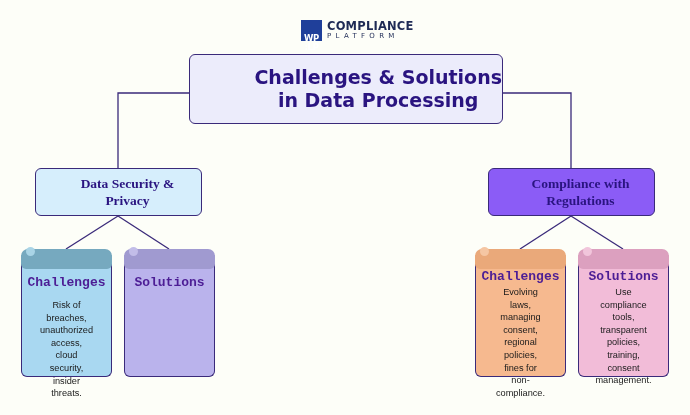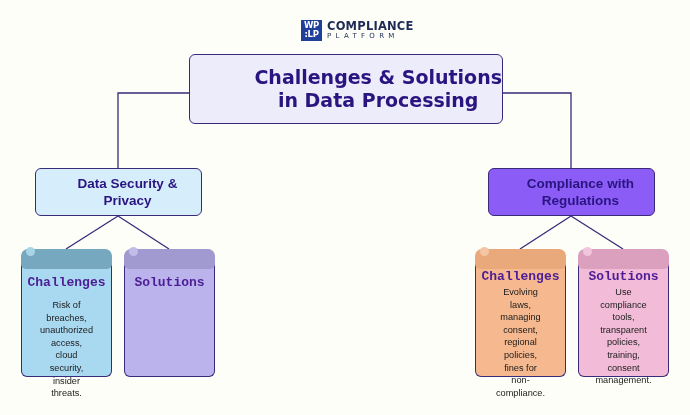--- a/index.html
+++ b/index.html
@@ -12,21 +12,21 @@
 
     
     .logo {
       position: absolute; left: 301px; top: 19px; height: 22px;
       display: flex; align-items: center;
     }
     .logo-mark {
       width: 21px; height: 21px; background: #1f3f9a;
       color: #fff; font-family: "DejaVu Sans", sans-serif; font-weight: bold;
       font-size: 8.5px; line-height: 9px; text-align: center;
-      padding-top: 1px; letter-spacing: -0.3px;
+      padding-top: 14px; letter-spacing: -0.3px;
     }
     .logo-text { margin-left: 5px; display: flex; flex-direction: column; }
     .logo-line1 {
       font-family: "DejaVu Sans", sans-serif; font-weight: bold;
       font-size: 11.5px; color: #1e2a55; line-height: 12px; letter-spacing: 0.2px;
     }
     .logo-line2 {
       font-family: "DejaVu Sans", sans-serif;
       font-size: 7px; color: #1e2a55; line-height: 9px; letter-spacing: 4.3px;
     }
@@ -46,21 +46,21 @@
       white-space: pre-line;
     }
 
     
     .cat-box {
       position: absolute; top: 168px; width: 167px; height: 48px;
       border: 1.5px solid #3a2a7a; border-radius: 6px;
       display: flex; align-items: center; justify-content: center; text-align: center;
     }
     .cat-text {
-      font-family: Liberation Sans, sans-serif; font-weight: bold;
+      font-family: Liberation Serif, serif; font-weight: bold;
       font-size: 13.5px; line-height: 17px; color: #2a1480;
       white-space: pre-line; padding-left: 18px;
     }
 
     
     .card {
       position: absolute; top: 249px; width: 91px; height: 128px;
     }
     .card-tab {
       position: absolute; left: 0; top: 0; width: 100%; height: 20px;

